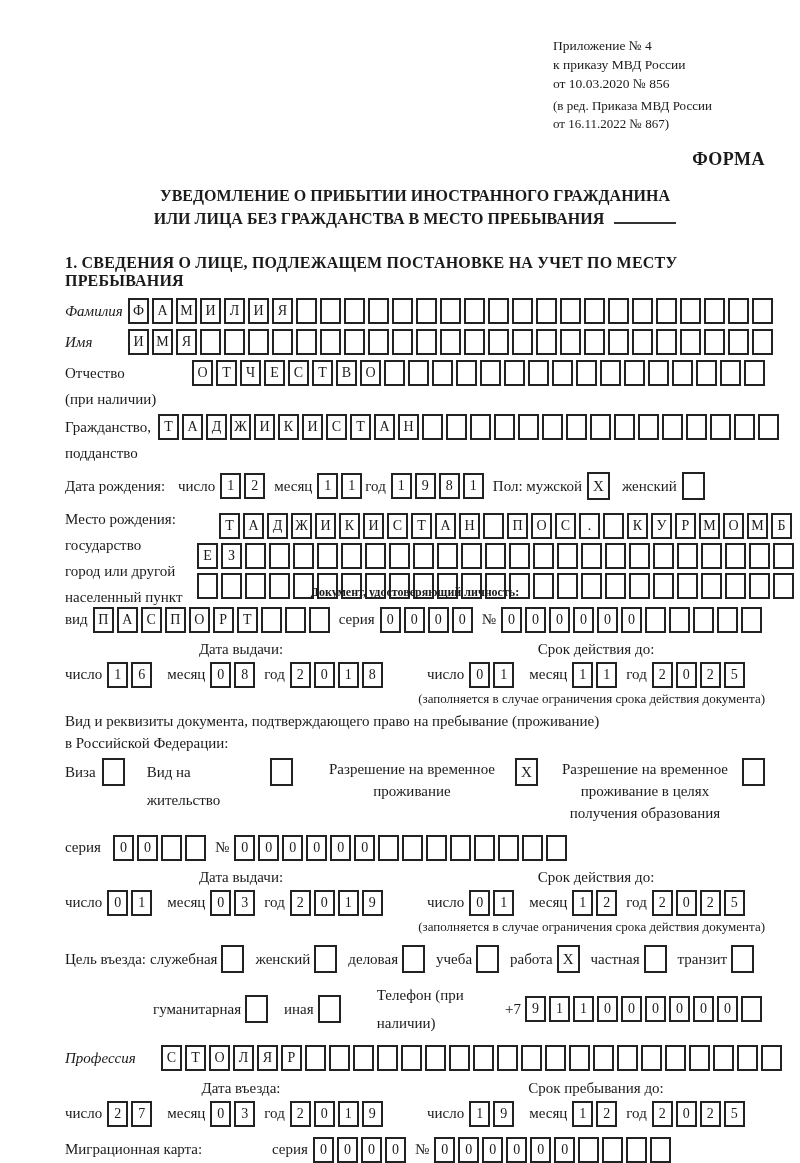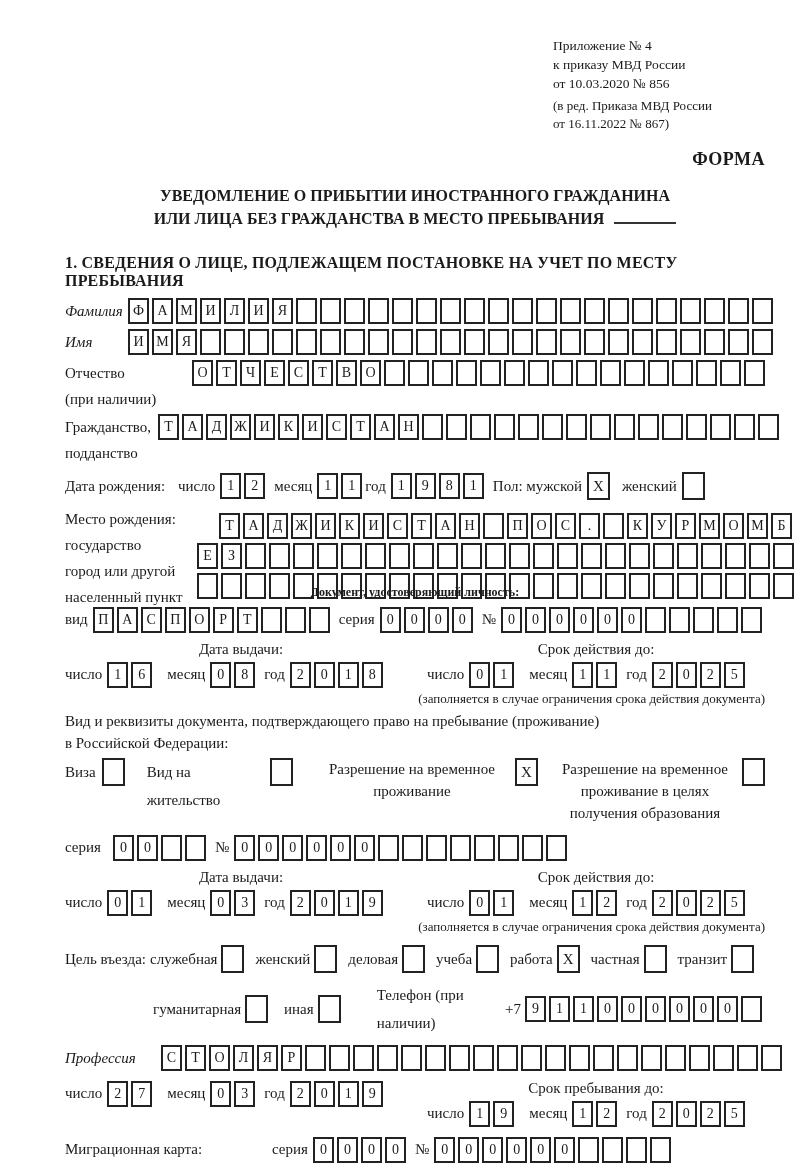--- a/index.html
+++ b/index.html
@@ -581,20 +581,21 @@
         <span class="cell"></span>
         <span class="cell"></span>
         <span class="cell"></span>
         <span class="cell"></span>
         <span class="cell"></span>
       </span>
   </div>
 
   <div class="twocol">
     <div class="dcol-left">
+      <div class="dhead">Дата въезда:</div>
       <div class="dline">
         <span class="dlbl">число</span>
         <span class="cellrow">
             <span class="cell">2</span>
             <span class="cell">7</span>
           </span>
         <span class="dlbl gap12">месяц</span>
         <span class="cellrow">
             <span class="cell">0</span>
             <span class="cell">3</span>

